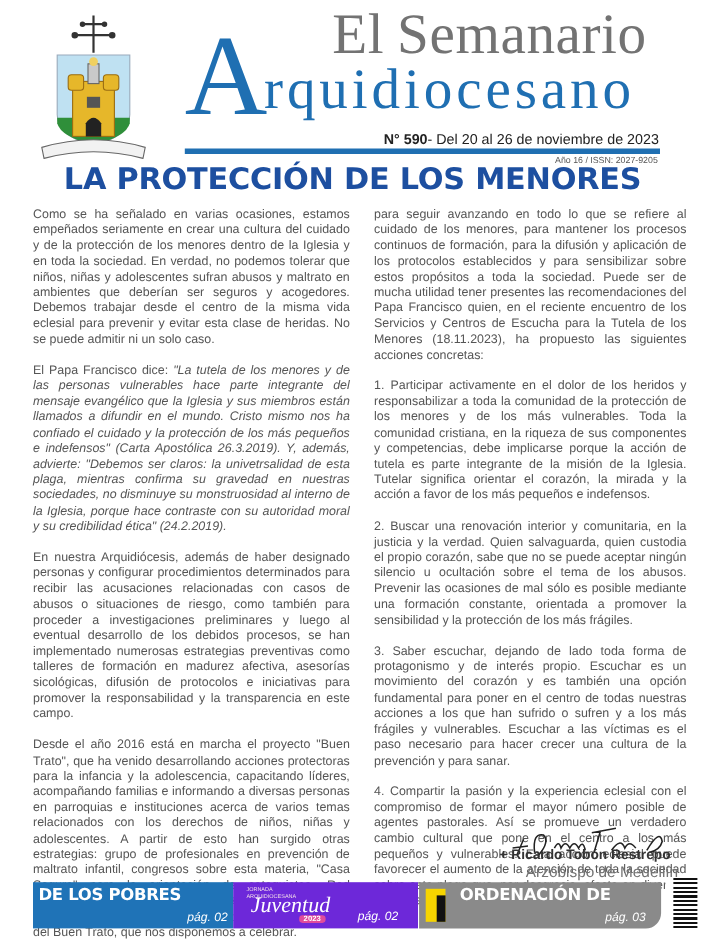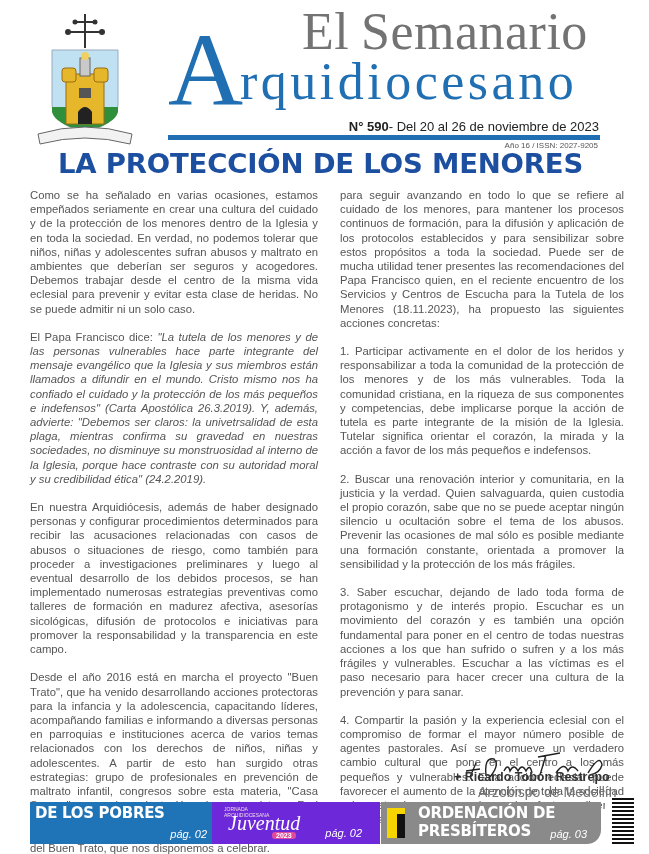--- a/index.html
+++ b/index.html
@@ -128,18 +128,17 @@
   </div>
   <div class="script">Juventud</div>
   <div class="year">2023</div>
   <div class="pg">pág. 02</div>
 </div>
 
 <div class="banner b3">
   <div class="thumb"></div>
   <div class="bt">
     <div>ORDENACIÓN DE</div>
-    <div>PRESBÍTEROS</div>
   </div>
   <div class="pg">pág. 03</div>
 </div>
 
 <div class="barcode"></div>
 
 </body></html>

